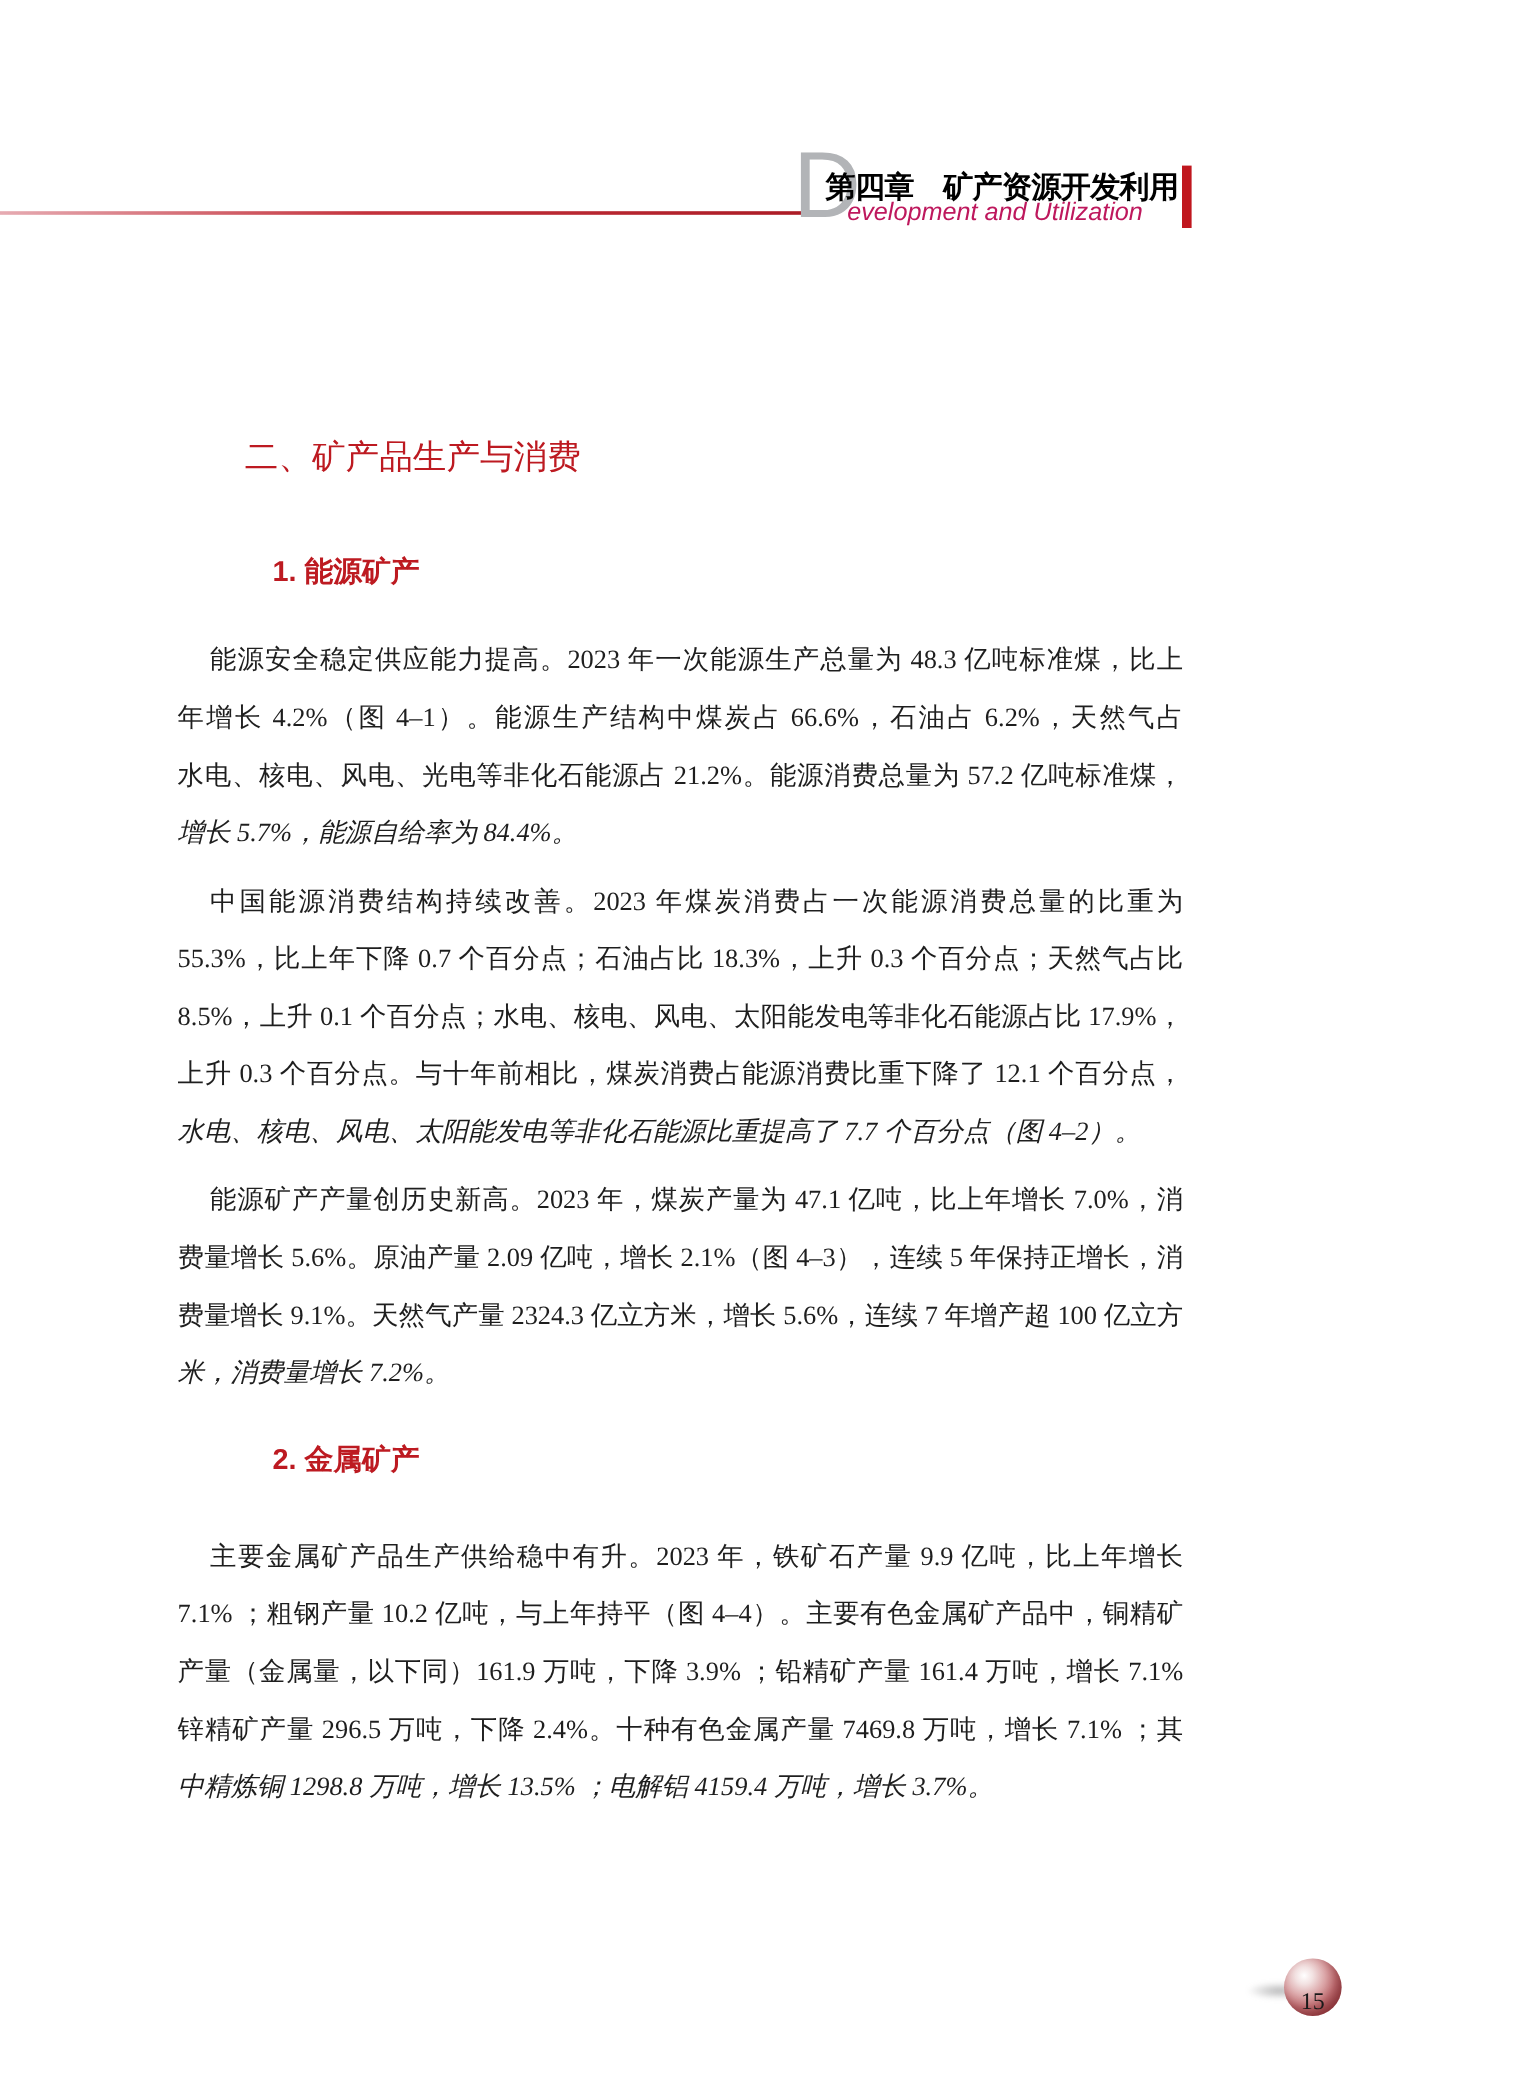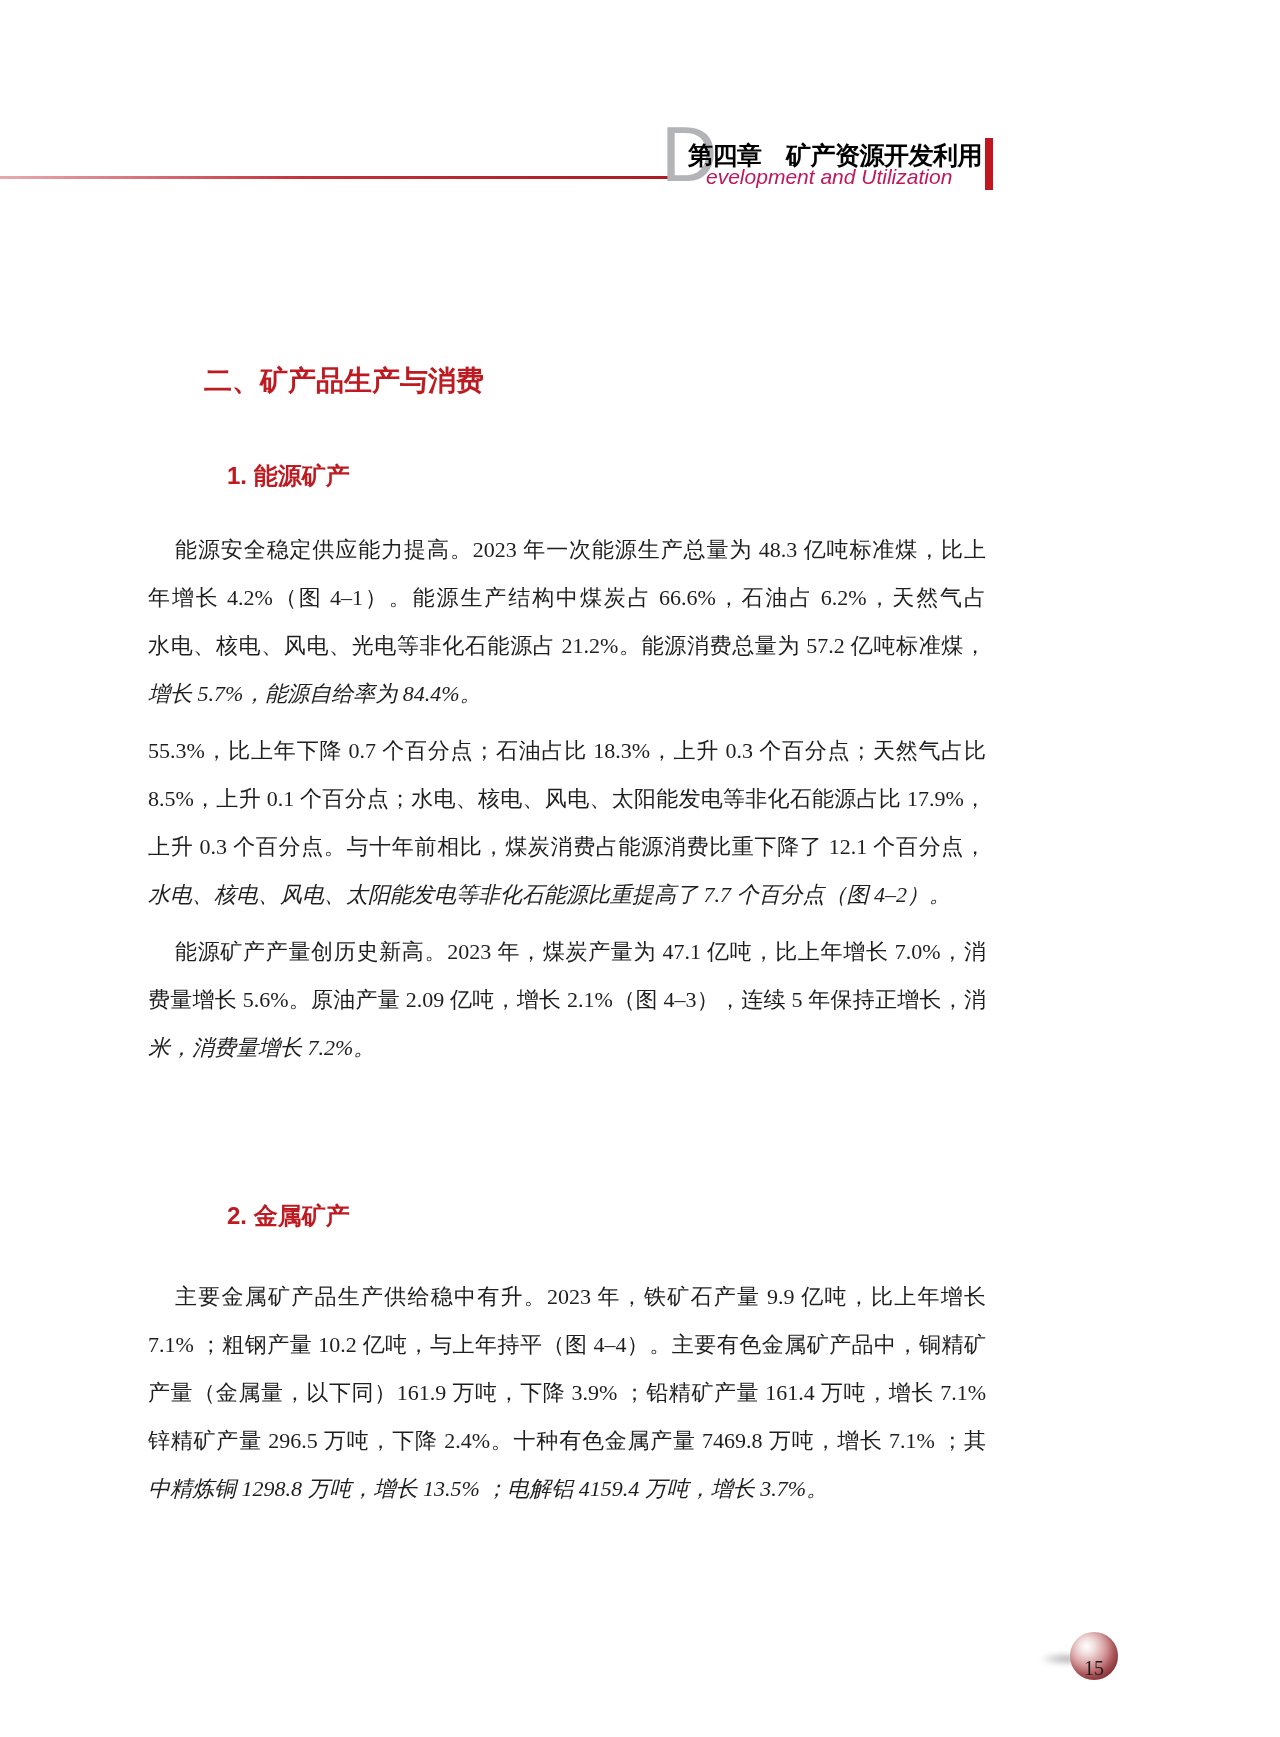--- a/index.html
+++ b/index.html
@@ -32,21 +32,21 @@
     font-style:italic;font-size:21px;color:#be185d;white-space:nowrap;
   }
   .accent-bar{
     position:absolute;left:985px;top:138px;width:8px;height:52px;
     background:#c0171e;
   }
   
   .section-title{
     position:absolute;left:204px;top:362px;
     font-family:"Liberation Sans","DejaVu Sans",sans-serif;
-    font-size:28px;font-weight:bold;color:#bd1a21;white-space:nowrap;
+    font-size:28px;font-weight:normal;color:#bd1a21;white-space:nowrap;
   }
   .sub-heading{
     position:absolute;left:203px;
     font-family:"Liberation Sans","DejaVu Sans",sans-serif;
     font-size:24px;font-weight:bold;color:#bd1a21;white-space:nowrap;margin-left:24px;
   }
   .sub-heading.h1{top:460px;}
   .sub-heading.h2{top:1200px;}
   
   .body-col{
@@ -99,28 +99,30 @@
   <div class="sub-heading h1">1. 能源矿产</div>
 
   <div class="body-col b1">
     <div class="para">
       <div class="line first">能源安全稳定供应能力提高。2023 年一次能源生产总量为 48.3 亿吨标准煤，比上</div>
       <div class="line">年增长 4.2%（图 4–1）。能源生产结构中煤炭占 66.6%，石油占 6.2%，天然气占 6.0%，</div>
       <div class="line">水电、核电、风电、光电等非化石能源占 21.2%。能源消费总量为 57.2 亿吨标准煤，</div>
       <div class="line last">增长 5.7%，能源自给率为 84.4%。</div>
     </div>
     <div class="para">
+      <div class="line first">中国能源消费结构持续改善。2023 年煤炭消费占一次能源消费总量的比重为</div>
       <div class="line">55.3%，比上年下降 0.7 个百分点；石油占比 18.3%，上升 0.3 个百分点；天然气占比</div>
       <div class="line">8.5%，上升 0.1 个百分点；水电、核电、风电、太阳能发电等非化石能源占比 17.9%，</div>
       <div class="line">上升 0.3 个百分点。与十年前相比，煤炭消费占能源消费比重下降了 12.1 个百分点，</div>
       <div class="line last">水电、核电、风电、太阳能发电等非化石能源比重提高了 7.7 个百分点（图 4–2）。</div>
     </div>
     <div class="para">
       <div class="line first">能源矿产产量创历史新高。2023 年，煤炭产量为 47.1 亿吨，比上年增长 7.0%，消</div>
       <div class="line">费量增长 5.6%。原油产量 2.09 亿吨，增长 2.1%（图 4–3），连续 5 年保持正增长，消</div>
+      <div class="line">费量增长 9.1%。天然气产量 2324.3 亿立方米，增长 5.6%，连续 7 年增产超 100 亿立方</div>
       <div class="line last">米，消费量增长 7.2%。</div>
     </div>
   </div>
 
   <div class="sub-heading h2">2. 金属矿产</div>
 
   <div class="body-col b2">
     <div class="para">
       <div class="line first">主要金属矿产品生产供给稳中有升。2023 年，铁矿石产量 9.9 亿吨，比上年增长</div>
       <div class="line">7.1% ；粗钢产量 10.2 亿吨，与上年持平（图 4–4）。主要有色金属矿产品中，铜精矿</div>

